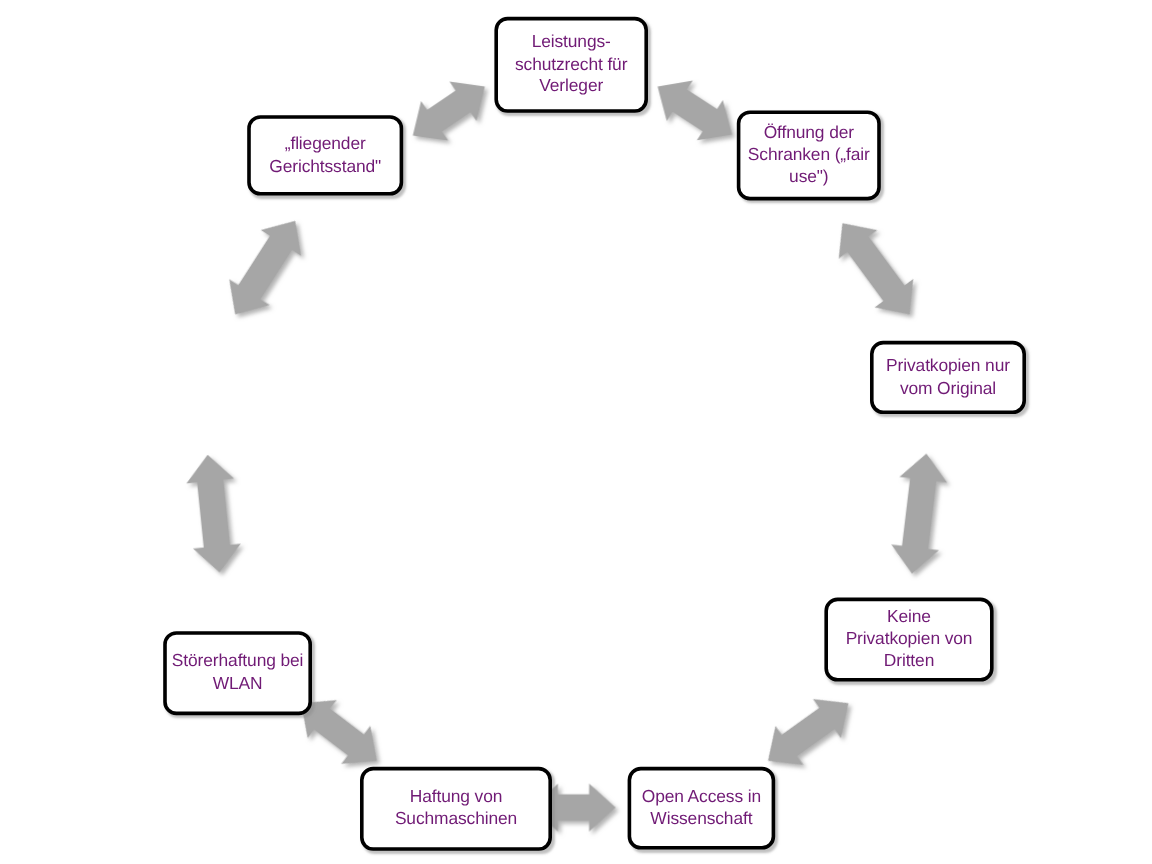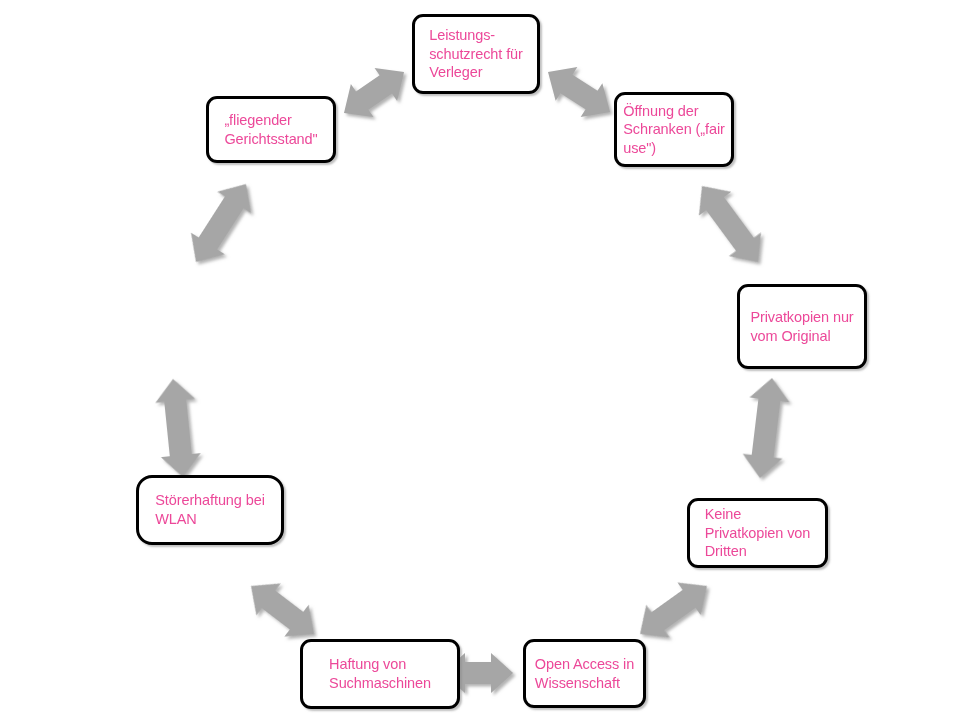--- a/index.html
+++ b/index.html
@@ -28,21 +28,22 @@
   }
   .node {
     position: absolute;
     box-sizing: border-box;
     background: #ffffff;
     border: 3px solid #000000;
     border-radius: 11px;
     display: flex;
     align-items: center;
     justify-content: center;
-    color: #ec4899;
+    text-align: center;
+    color: #701a75;
     font-size: 14.5px;
     line-height: 1.28;
     letter-spacing: -0.1px;
     box-shadow: 2px 2px 2px rgba(140,140,140,0.55);
     z-index: 2;
   }
   .node-label {
     display: block;
     padding: 0 4px;
     white-space: pre-line;
@@ -77,42 +78,42 @@
 schutzrecht für
 Verleger</span>
   </div>
 
   <div class="node" style="left: 614px; top: 92px; width: 120px; height: 75px;">
     <span class="node-label">Öffnung der
 Schranken („fair
 use")</span>
   </div>
 
-  <div class="node" style="left: 725px; top: 284px; width: 130px; height: 85px; margin-left: 12px;">
+  <div class="node" style="left: 725px; top: 284px; width: 130px; height: 61px;">
     <span class="node-label">Privatkopien nur
 vom Original</span>
   </div>
 
   <div class="node" style="left: 687px; top: 498px; width: 141px; height: 70px;">
     <span class="node-label">Keine
 Privatkopien von
 Dritten</span>
   </div>
 
   <div class="node" style="left: 523px; top: 639px; width: 123px; height: 69px;">
     <span class="node-label">Open Access in
 Wissenschaft</span>
   </div>
 
   <div class="node" style="left: 300px; top: 639px; width: 160px; height: 70px;">
     <span class="node-label">Haftung von
 Suchmaschinen</span>
   </div>
 
-  <div class="node" style="left: 136px; top: 475px; width: 148px; height: 70px; border-radius: 16px;">
+  <div class="node" style="left: 136px; top: 526px; width: 124px; height: 70px;">
     <span class="node-label">Störerhaftung bei
 WLAN</span>
   </div>
 
 
   <div class="node" style="left: 206px; top: 96px; width: 130px; height: 67px;">
     <span class="node-label">„fliegender
 Gerichtsstand"</span>
   </div>
 

